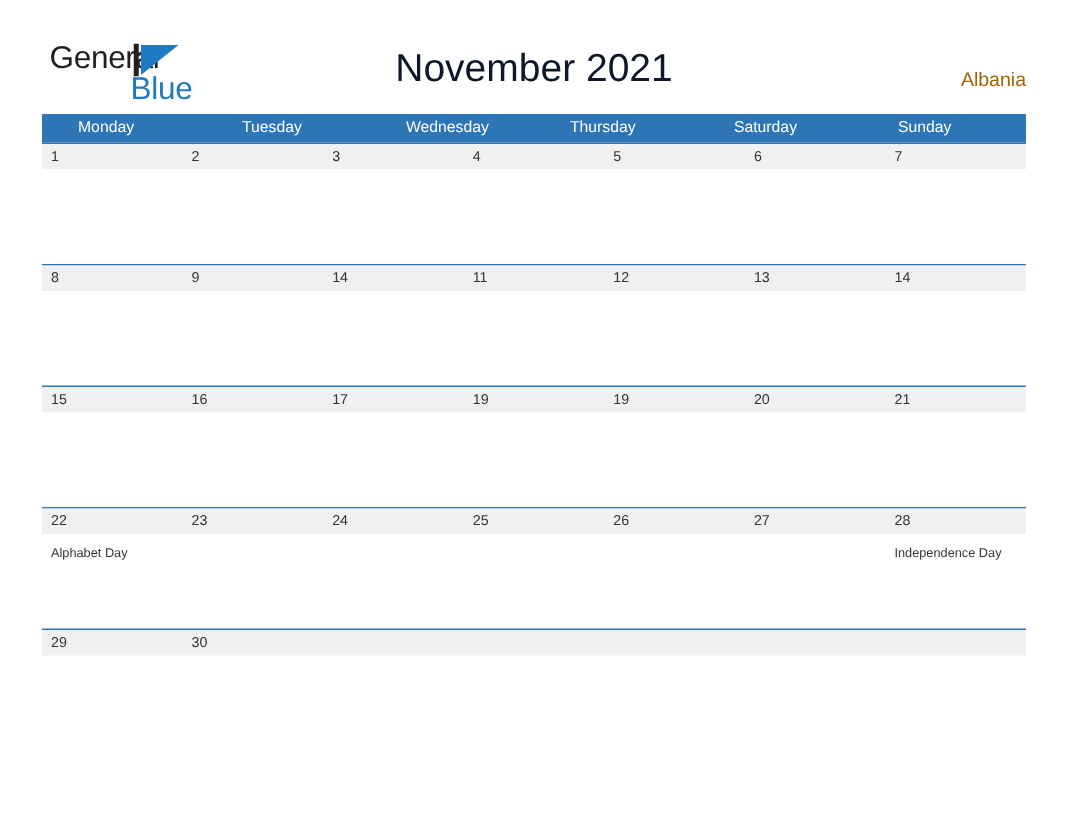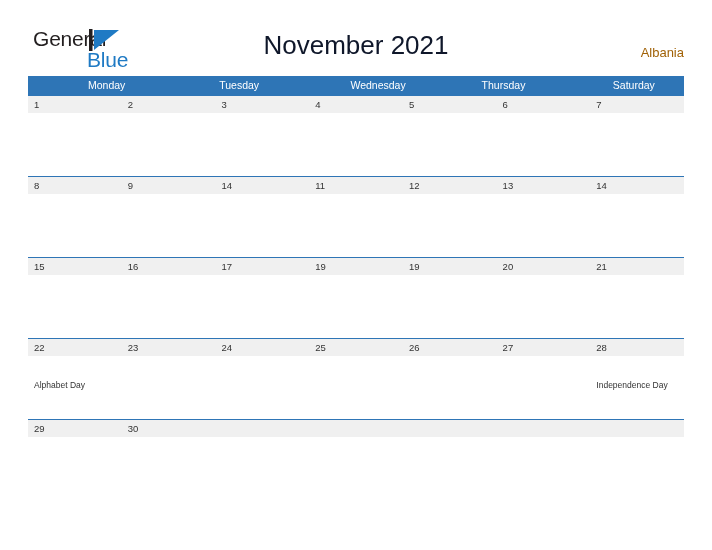--- a/index.html
+++ b/index.html
@@ -96,21 +96,20 @@
   }
   .dow-cell {
     flex: 1 1 0;
     font-size: 10.5px;
     color: #ffffff;
     line-height: 19px;
     padding-left: 24px;
     box-sizing: border-box;
     white-space: nowrap;
     overflow: hidden;
-    margin-left: 36px;
   }
 
   .week {
     width: 656px;
     height: 81px;
     border-top: 1px solid #2e75b6;
     box-sizing: border-box;
     position: relative;
   }
   .week:first-of-type {
@@ -132,21 +131,21 @@
     flex: 1 1 0;
     font-size: 9.5px;
     color: #333333;
     line-height: 17px;
     padding-left: 6px;
     box-sizing: border-box;
   }
   .event-cell {
     flex: 1 1 0;
     padding-left: 6px;
-    padding-top: 18px;
+    padding-top: 2px;
     box-sizing: border-box;
   }
   .event-text {
     font-size: 8.5px;
     color: #333333;
     line-height: 11.5px;
     white-space: pre-line;
   }
   .event-text.indented {
     padding-left: 5px;
@@ -175,20 +174,21 @@
 </div>
 
 <div class="calendar">
 
   <div class="dow-row">
     <div class="dow-cell">Monday</div>
     <div class="dow-cell">Tuesday</div>
     <div class="dow-cell">Wednesday</div>
     <div class="dow-cell">Thursday</div>
     <div class="dow-cell">Saturday</div>
+    <div class="dow-cell">Sunday</div>
   </div>
 
   <div class="week">
     <div class="week-dates">
       <div class="date-cell">1</div>
       <div class="date-cell">2</div>
       <div class="date-cell">3</div>
       <div class="date-cell">4</div>
       <div class="date-cell">5</div>
       <div class="date-cell">6</div>

